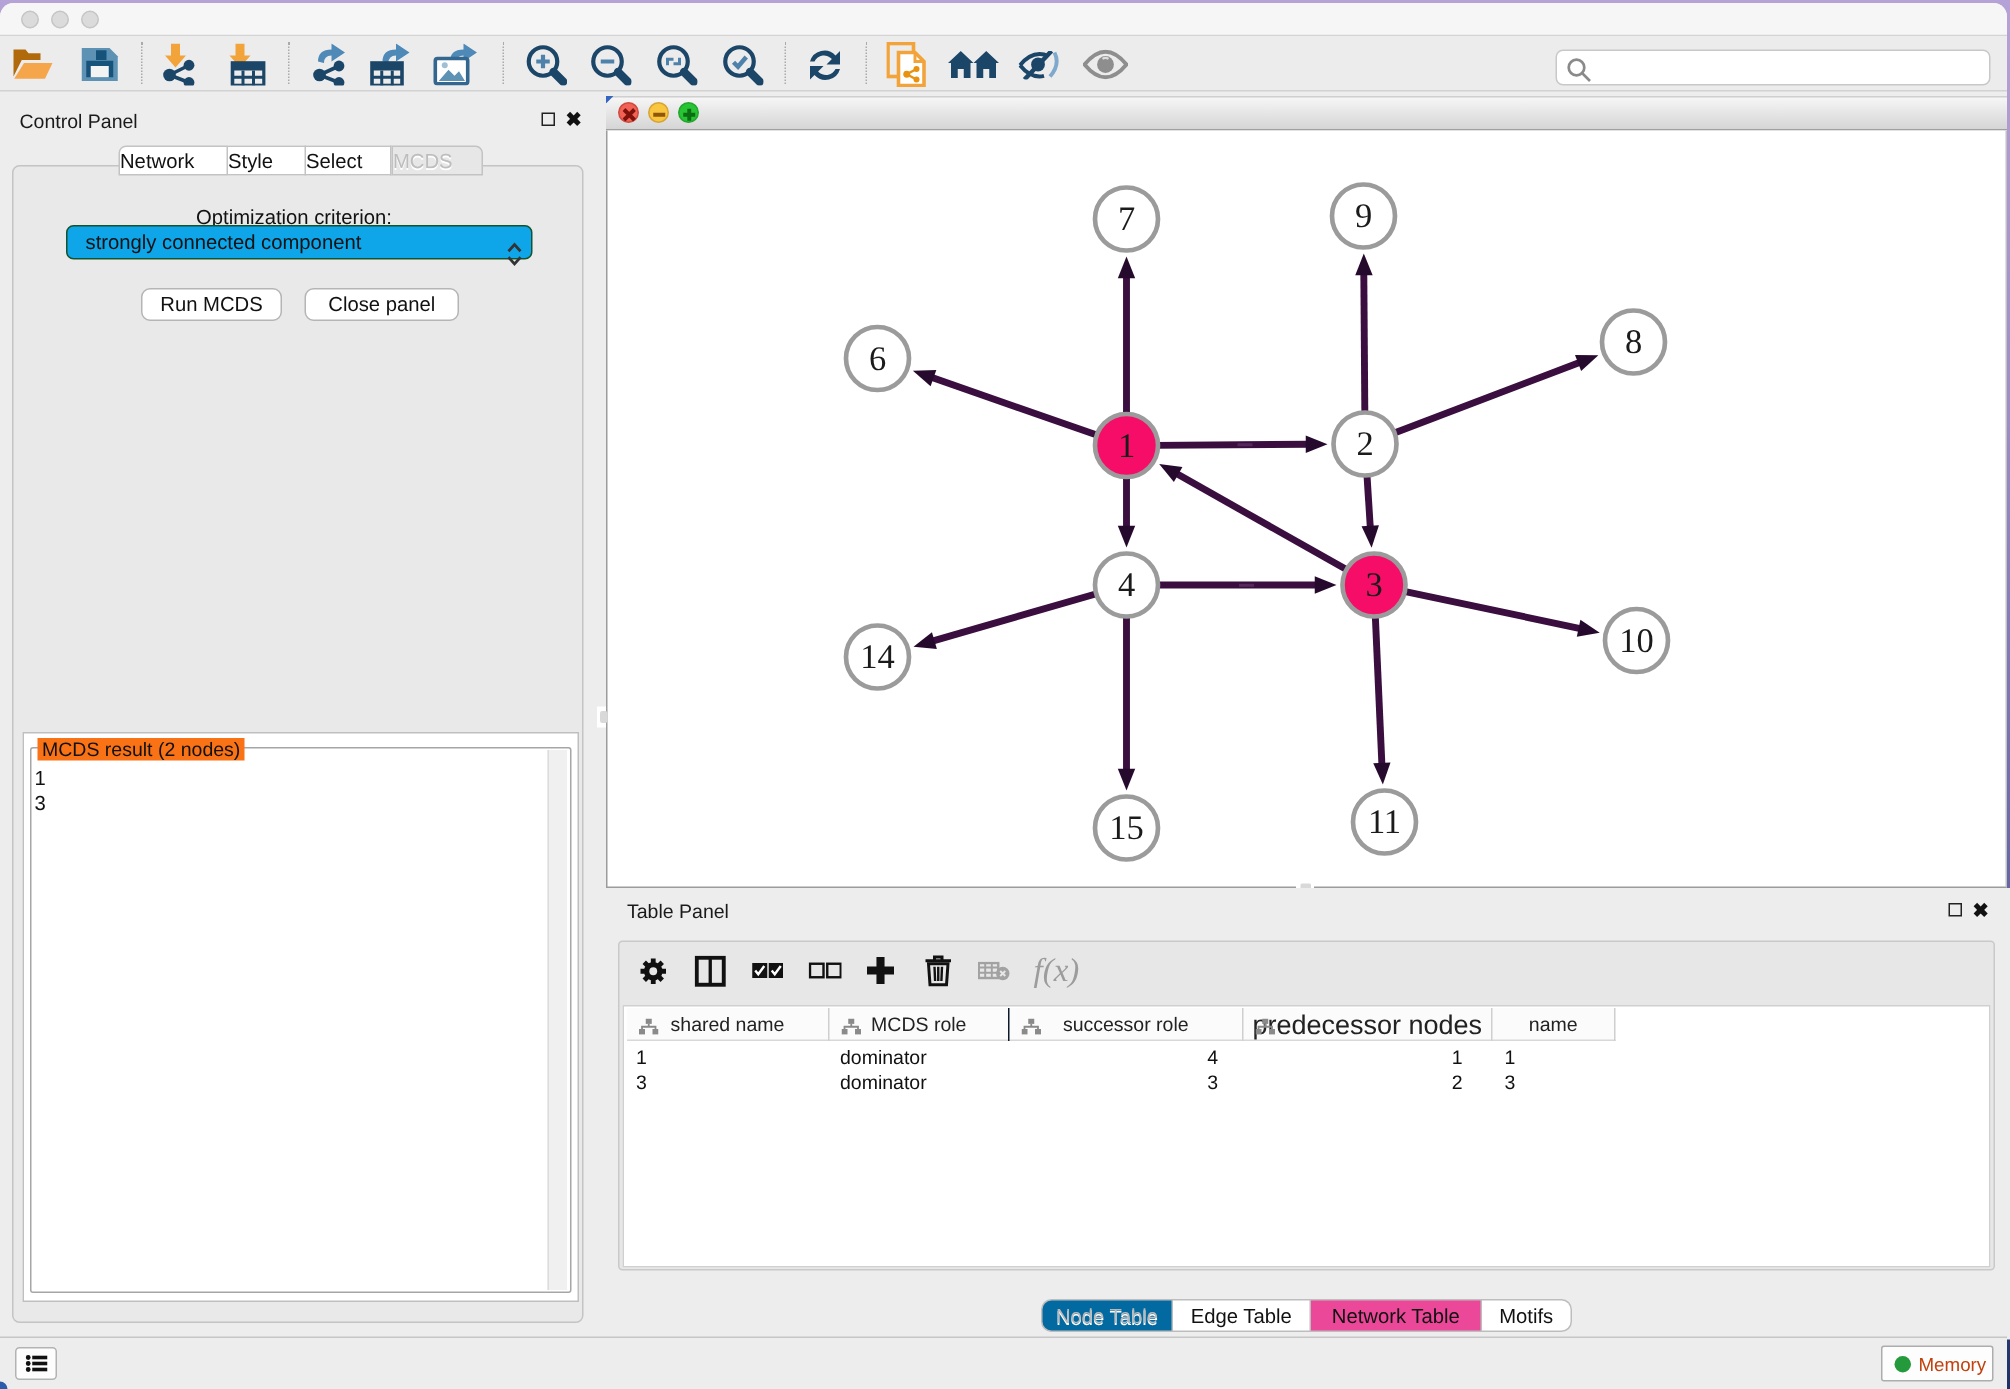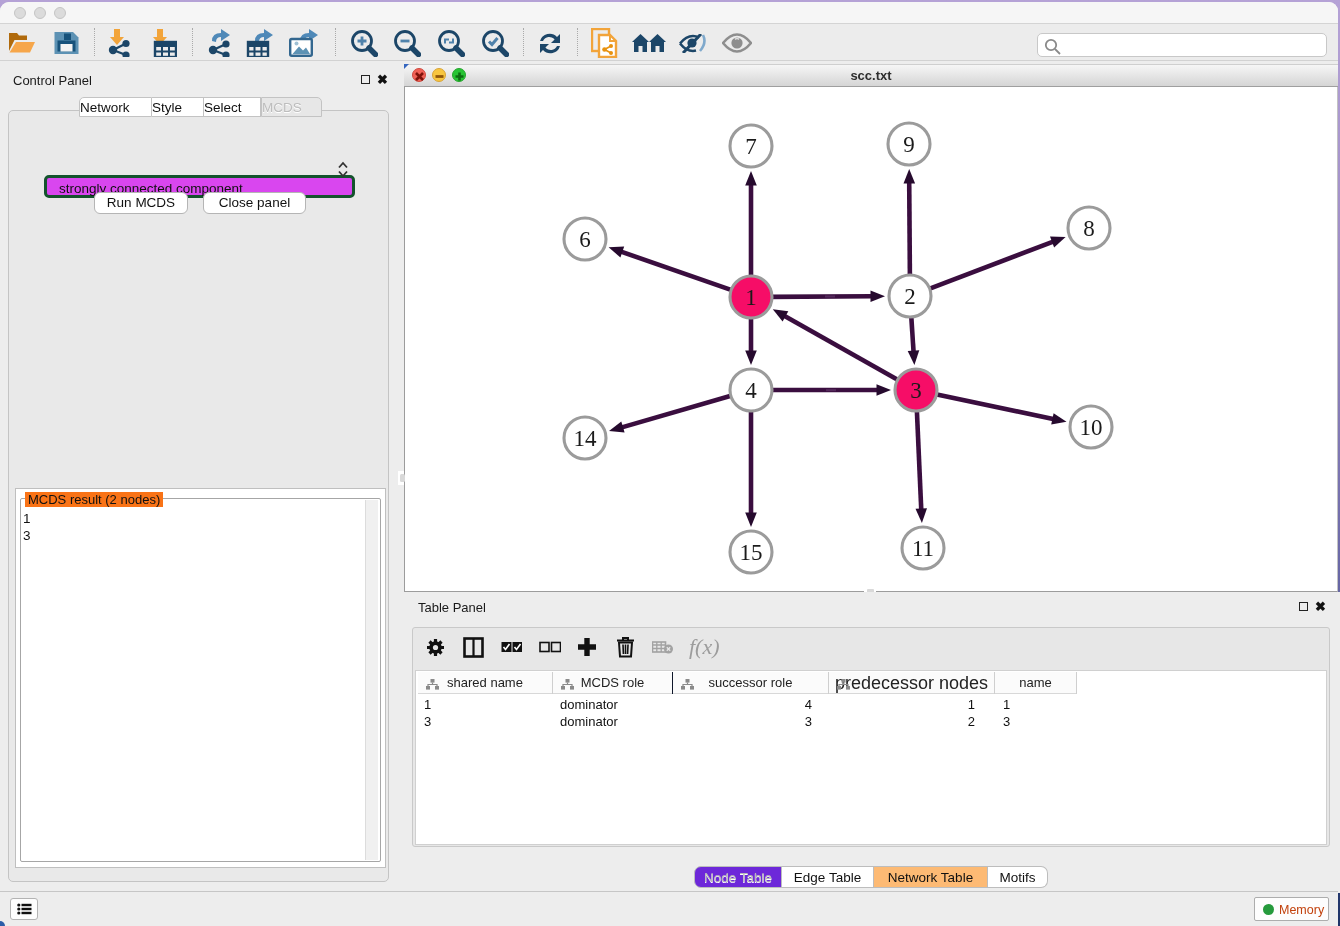--- a/index.html
+++ b/index.html
@@ -132,21 +132,22 @@
   </div>
 <div class="abs" style="left:0;top:62px;width:392px;height:831px;">
     <div class="panelhead abs" style="left:13px;top:11px;">Control Panel</div>
     <div class="floatbtn" style="left:361px;top:13px;"></div>
     <div class="closex" style="left:377px;top:12px;">✖</div>
     <div class="abs" style="left:8px;top:48px;width:381px;height:772px;background:#e9e9e9;border:1px solid #c4c4c4;border-radius:5px;"></div>
     <div class="tab" style="left:79px;top:35px;width:73px;border-radius:5px 0 0 0;">Network</div>
     <div class="tab" style="left:152px;top:35px;width:52px;border-left:none;">Style</div>
     <div class="tab" style="left:204px;top:35px;width:57px;border-left:none;">Select</div>
     <div class="tab" style="left:261px;top:35px;width:61px;background:#e7e7e7;color:#bdbdbd;border-radius:0 5px 0 0;text-shadow:0 1px 0 #fff;">MCDS</div>
-    <div class="abs" style="left:44px;top:113px;width:311px;height:23px;background:#d946ef;border:3px solid #14532d;border-radius:5px;font-size:13.5px;color:#111;line-height:21px;padding-left:12px;">strongly connected component</div>
+    <div class="abs" style="left:0;top:75px;width:392px;text-align:center;font-size:13.5px;color:#111;">Optimization criterion:</div>
+    <div class="abs" style="left:44px;top:88px;width:311px;height:23px;background:#0ea5e9;border:1px solid #14532d;border-radius:5px;font-size:13.5px;color:#111;line-height:21px;padding-left:12px;">strongly connected component</div>
     <svg class="abs" style="left:336px;top:99px;" width="14" height="17" viewBox="0 0 14 17">
       <path d="M3 6.5 L7 2 L11 6.5" fill="none" stroke="#333" stroke-width="1.8"></path>
       <path d="M3 10.5 L7 15 L11 10.5" fill="none" stroke="#333" stroke-width="1.8"></path>
     </svg>
     <div class="btn" style="left:94px;top:130px;width:94px;height:22px;line-height:20px;">Run MCDS</div>
     <div class="btn" style="left:203px;top:130px;width:103px;height:22px;line-height:20px;">Close panel</div>
     <div class="abs" style="left:15px;top:426px;width:371px;height:380px;background:#fff;border:1px solid #bfbfbf;"></div>
     <div class="abs" style="left:20px;top:436px;width:361px;height:364px;border:1px solid #a6a6a6;border-radius:2px;"></div>
     <div class="abs" style="left:25px;top:430px;background:#f97316;padding:0 3px;font-size:13px;color:#111;">MCDS result (2 nodes)</div>
     <div class="abs" style="left:23px;top:449px;font-size:13.5px;color:#111;line-height:16.5px;">1<br>3</div>
@@ -162,21 +163,20 @@
       <path d="M1 1 L8 8 M8 1 L1 8" stroke="#7e120a" stroke-width="2.6"></path>
     </svg>
     <div class="abs" style="left:28px;top:4px;width:14px;height:14px;border-radius:50%;background:#f8c63f;border:1px solid #d8a438;"></div>
     <svg class="abs" style="left:30.5px;top:7.5px;" width="9" height="9" viewBox="0 0 9 9">
       <path d="M0.5 4.5 L8.5 4.5" stroke="#90570a" stroke-width="2.8"></path>
     </svg>
     <div class="abs" style="left:48px;top:4px;width:14px;height:14px;border-radius:50%;background:#27c434;border:1px solid #27a52f;"></div>
     <svg class="abs" style="left:50.5px;top:7.5px;" width="9" height="9" viewBox="0 0 9 9">
       <path d="M0.5 4.5 L8.5 4.5 M4.5 0.5 L4.5 8.5" stroke="#0d6d12" stroke-width="2.6"></path>
     </svg>
-    <div class="abs" style="left:0;top:4px;width:934px;text-align:center;font-size:13px;font-weight:bold;color:#2e2e2e;">scc.txt</div>
     <div class="abs" style="left:0;top:23px;width:934px;height:505px;background:#fff;border-left:1px solid #9c9c9c;border-bottom:1px solid #9c9c9c;border-right:1px solid #c2c2c2;"></div>
     <div class="abs" style="left:-6px;top:407px;width:6px;height:14px;background:#fff;"></div>
     <div class="abs" style="left:-4.5px;top:410px;width:5px;height:7.5px;background:#d9d9d9;border-radius:1.5px;"></div>
     <div class="abs" style="left:460px;top:524px;width:12px;height:5px;background:#fff;"></div>
     <div class="abs" style="left:462.5px;top:524.5px;width:7px;height:4px;background:#d9d9d9;border-radius:1px;"></div>
     <svg class="abs" style="left:1px;top:23px;" width="933" height="504" viewBox="0 0 933 504">
       <line x1="346.0" y1="191.0" x2="346.0" y2="96.5" stroke="#3a0e3f" stroke-width="4.6"></line>
       <path d="M346.0 84.0 L351.8 98.5 L340.2 98.5 Z" fill="#260a2e"></path>
       <line x1="328.1" y1="203.7" x2="215.4" y2="164.4" stroke="#3a0e3f" stroke-width="4.6"></line>
       <path d="M203.6 160.2 L219.2 159.6 L215.4 170.5 Z" fill="#260a2e"></path>
@@ -315,23 +315,23 @@
     <div class="abs" style="left:20px;top:105px;font-size:13px;color:#111;">1</div>
     <div class="abs" style="left:156px;top:105px;font-size:13px;color:#111;">dominator</div>
     <div class="abs" style="left:269px;top:105px;width:139px;text-align:right;font-size:13px;color:#111;">4</div>
     <div class="abs" style="left:425px;top:105px;width:146px;text-align:right;font-size:13px;color:#111;">1</div>
     <div class="abs" style="left:599px;top:105px;font-size:13px;color:#111;">1</div>
     <div class="abs" style="left:20px;top:121.5px;font-size:13px;color:#111;">3</div>
     <div class="abs" style="left:156px;top:121.5px;font-size:13px;color:#111;">dominator</div>
     <div class="abs" style="left:269px;top:121.5px;width:139px;text-align:right;font-size:13px;color:#111;">3</div>
     <div class="abs" style="left:425px;top:121.5px;width:146px;text-align:right;font-size:13px;color:#111;">2</div>
     <div class="abs" style="left:599px;top:121.5px;font-size:13px;color:#111;">3</div>
-    <div class="abs" style="left:290px;top:274px;height:22px;background:#6d28d9;border:1px solid #bdbdbd;border-radius:7px 0 0 7px;width:88px;text-align:center;line-height:21px;font-size:13.5px;color:#b9b9b9;text-shadow:0 1px 0 #fff;">Node Table</div>
+    <div class="abs" style="left:290px;top:274px;height:22px;background:#0369a1;border:1px solid #bdbdbd;border-radius:7px 0 0 7px;width:88px;text-align:center;line-height:21px;font-size:13.5px;color:#b9b9b9;text-shadow:0 1px 0 #fff;">Node Table</div>
     <div class="abs" style="left:378px;top:274px;height:22px;background:#fff;border:1px solid #bdbdbd;border-left:none;width:92px;text-align:center;line-height:21px;font-size:13.5px;color:#111;">Edge Table</div>
-    <div class="abs" style="left:470px;top:274px;height:22px;background:#fdba74;border:1px solid #bdbdbd;border-left:none;width:114px;text-align:center;line-height:21px;font-size:13.5px;color:#111;">Network Table</div>
+    <div class="abs" style="left:470px;top:274px;height:22px;background:#ec4899;border:1px solid #bdbdbd;border-left:none;width:114px;text-align:center;line-height:21px;font-size:13.5px;color:#111;">Network Table</div>
     <div class="abs" style="left:584px;top:274px;height:22px;background:#fff;border:1px solid #bdbdbd;border-left:none;border-radius:0 7px 7px 0;width:60px;text-align:center;line-height:21px;font-size:13.5px;color:#111;">Motifs</div>
   </div>
 <div class="abs" style="left:0;top:891px;width:1338px;height:35px;background:#ededed;border-top:1px solid #c6c6c6;"></div>
 <div class="abs" style="left:10px;top:898px;width:28px;height:22px;background:#fdfdfd;border:1px solid #b3b3b3;border-radius:3px;"></div>
 <svg class="abs" style="left:17px;top:903px;" width="15" height="12" viewBox="0 0 15 12">
     <g fill="#111">
       <circle cx="1.8" cy="2" r="1.6"></circle>
       <circle cx="1.8" cy="6" r="1.6"></circle>
       <circle cx="1.8" cy="10" r="1.6"></circle>
       <rect x="4.5" y="0.8" width="10" height="2.4"></rect>

